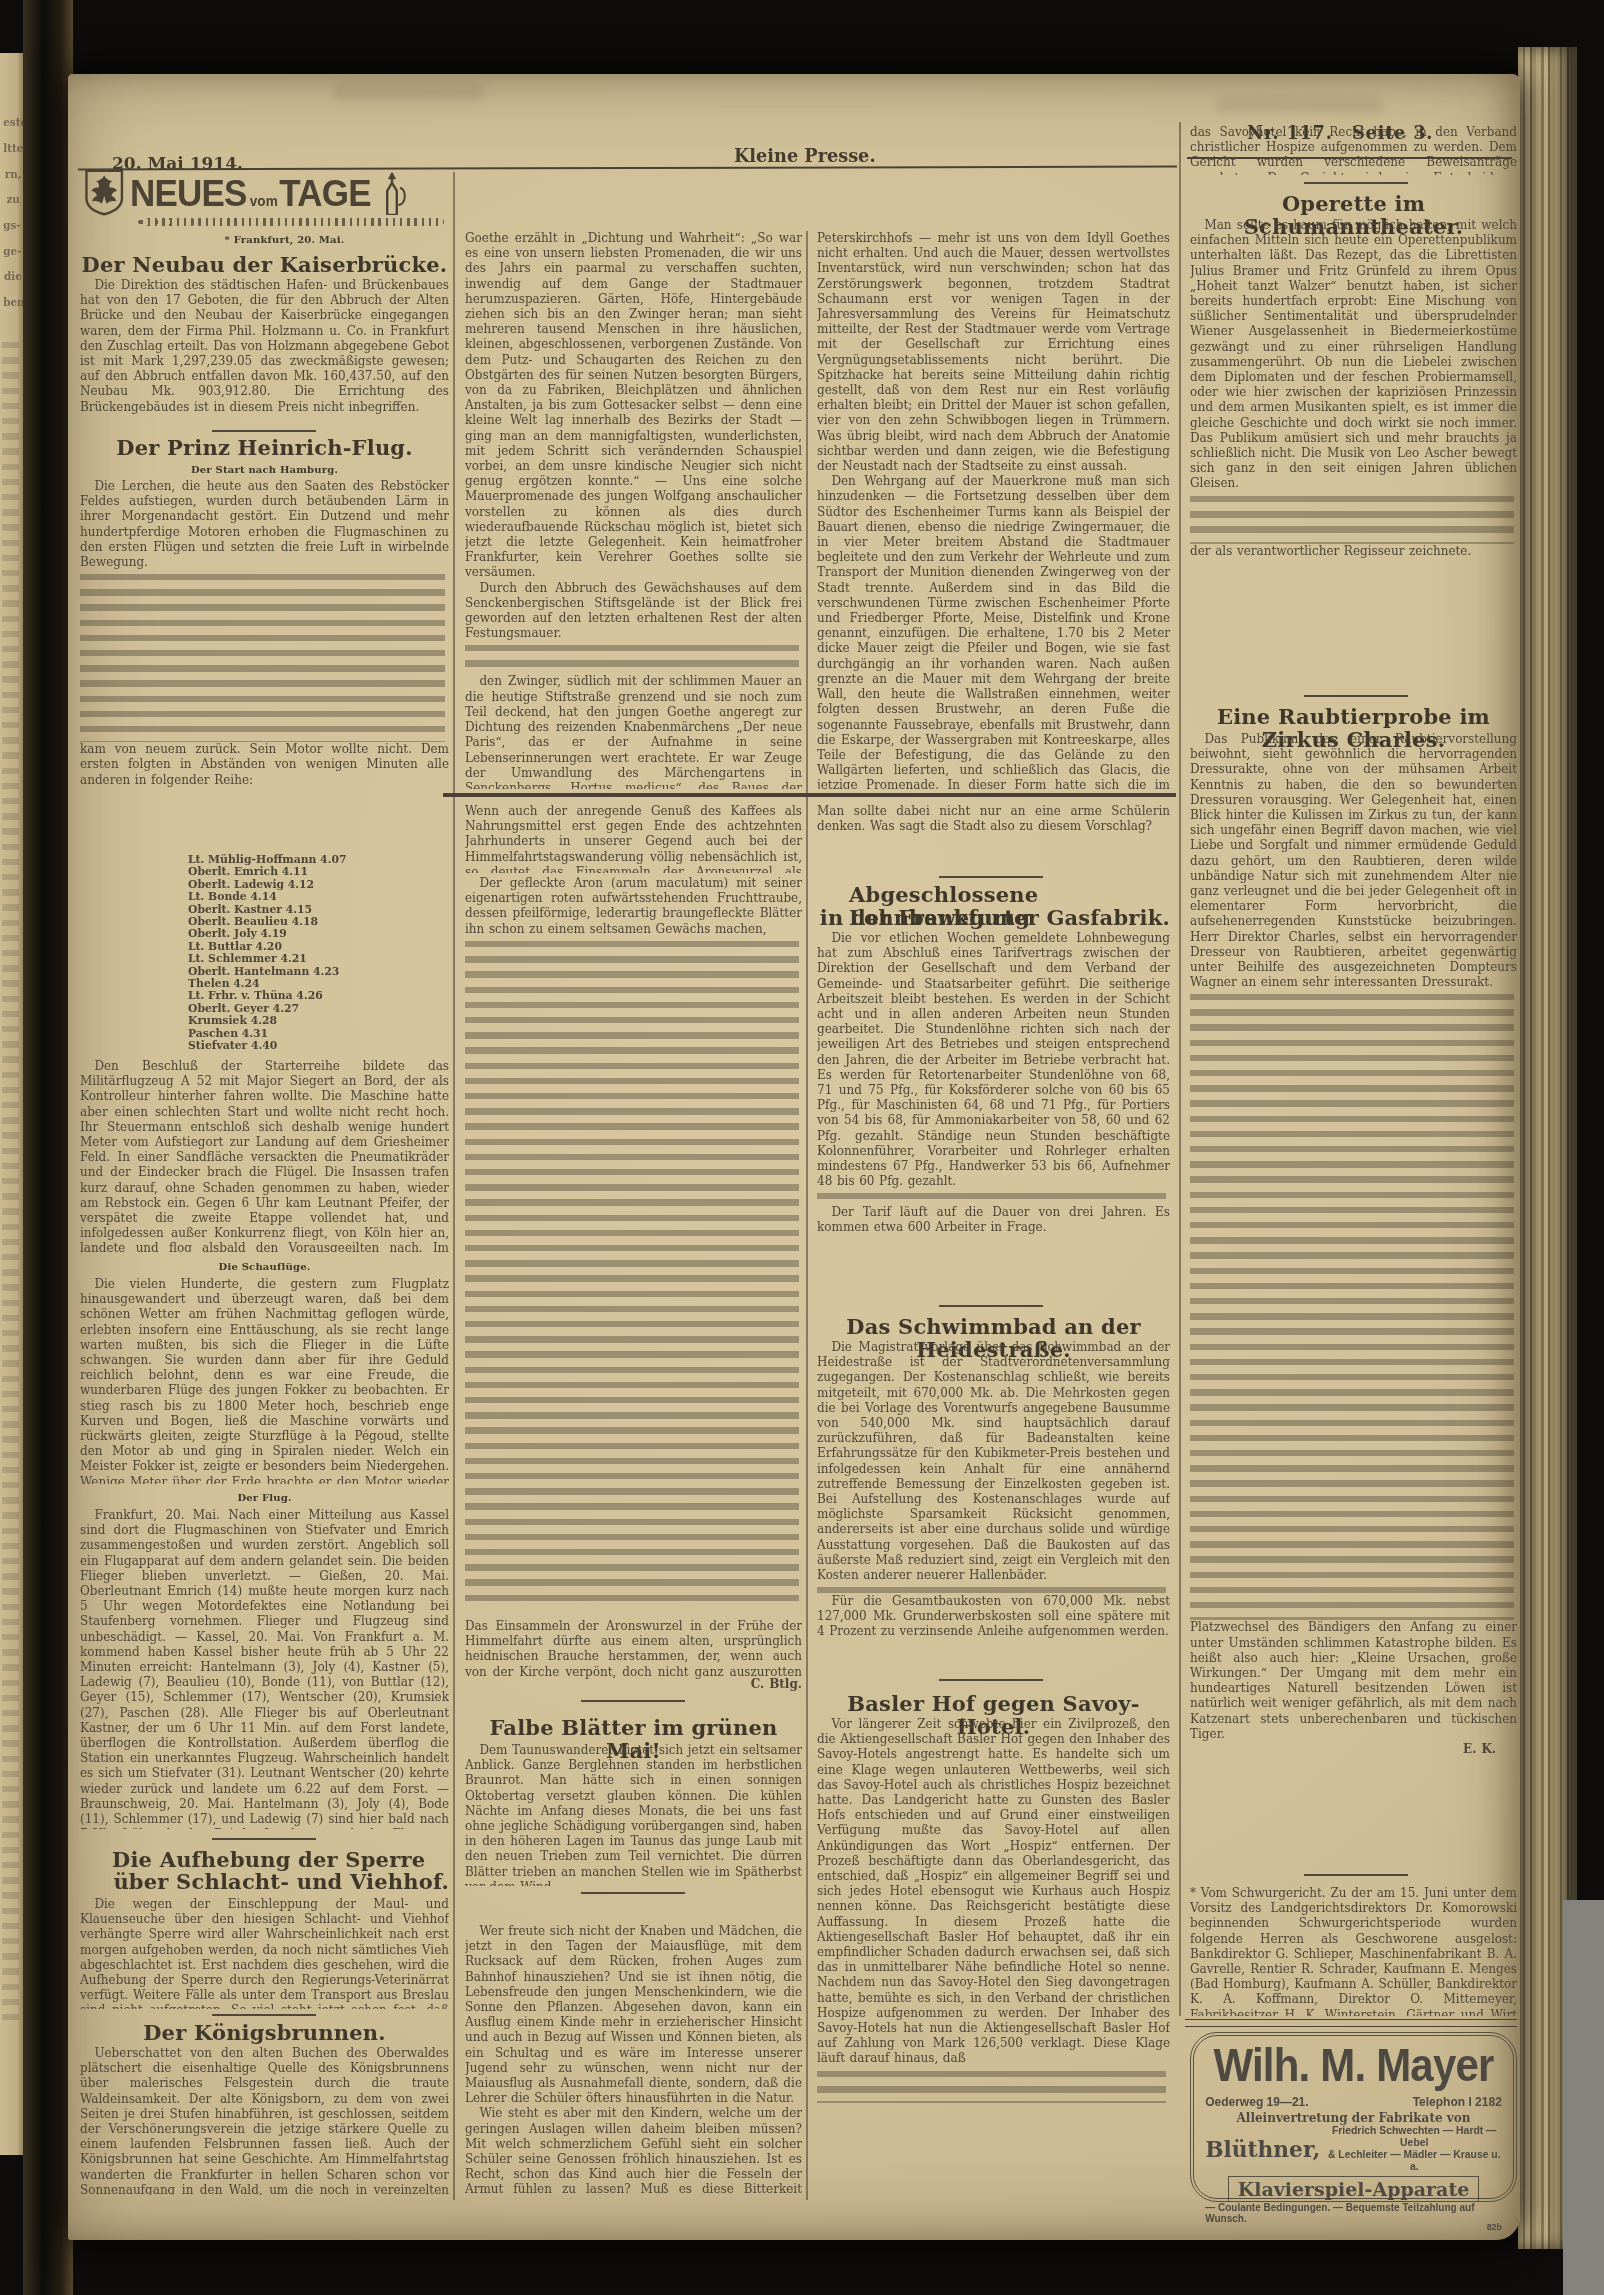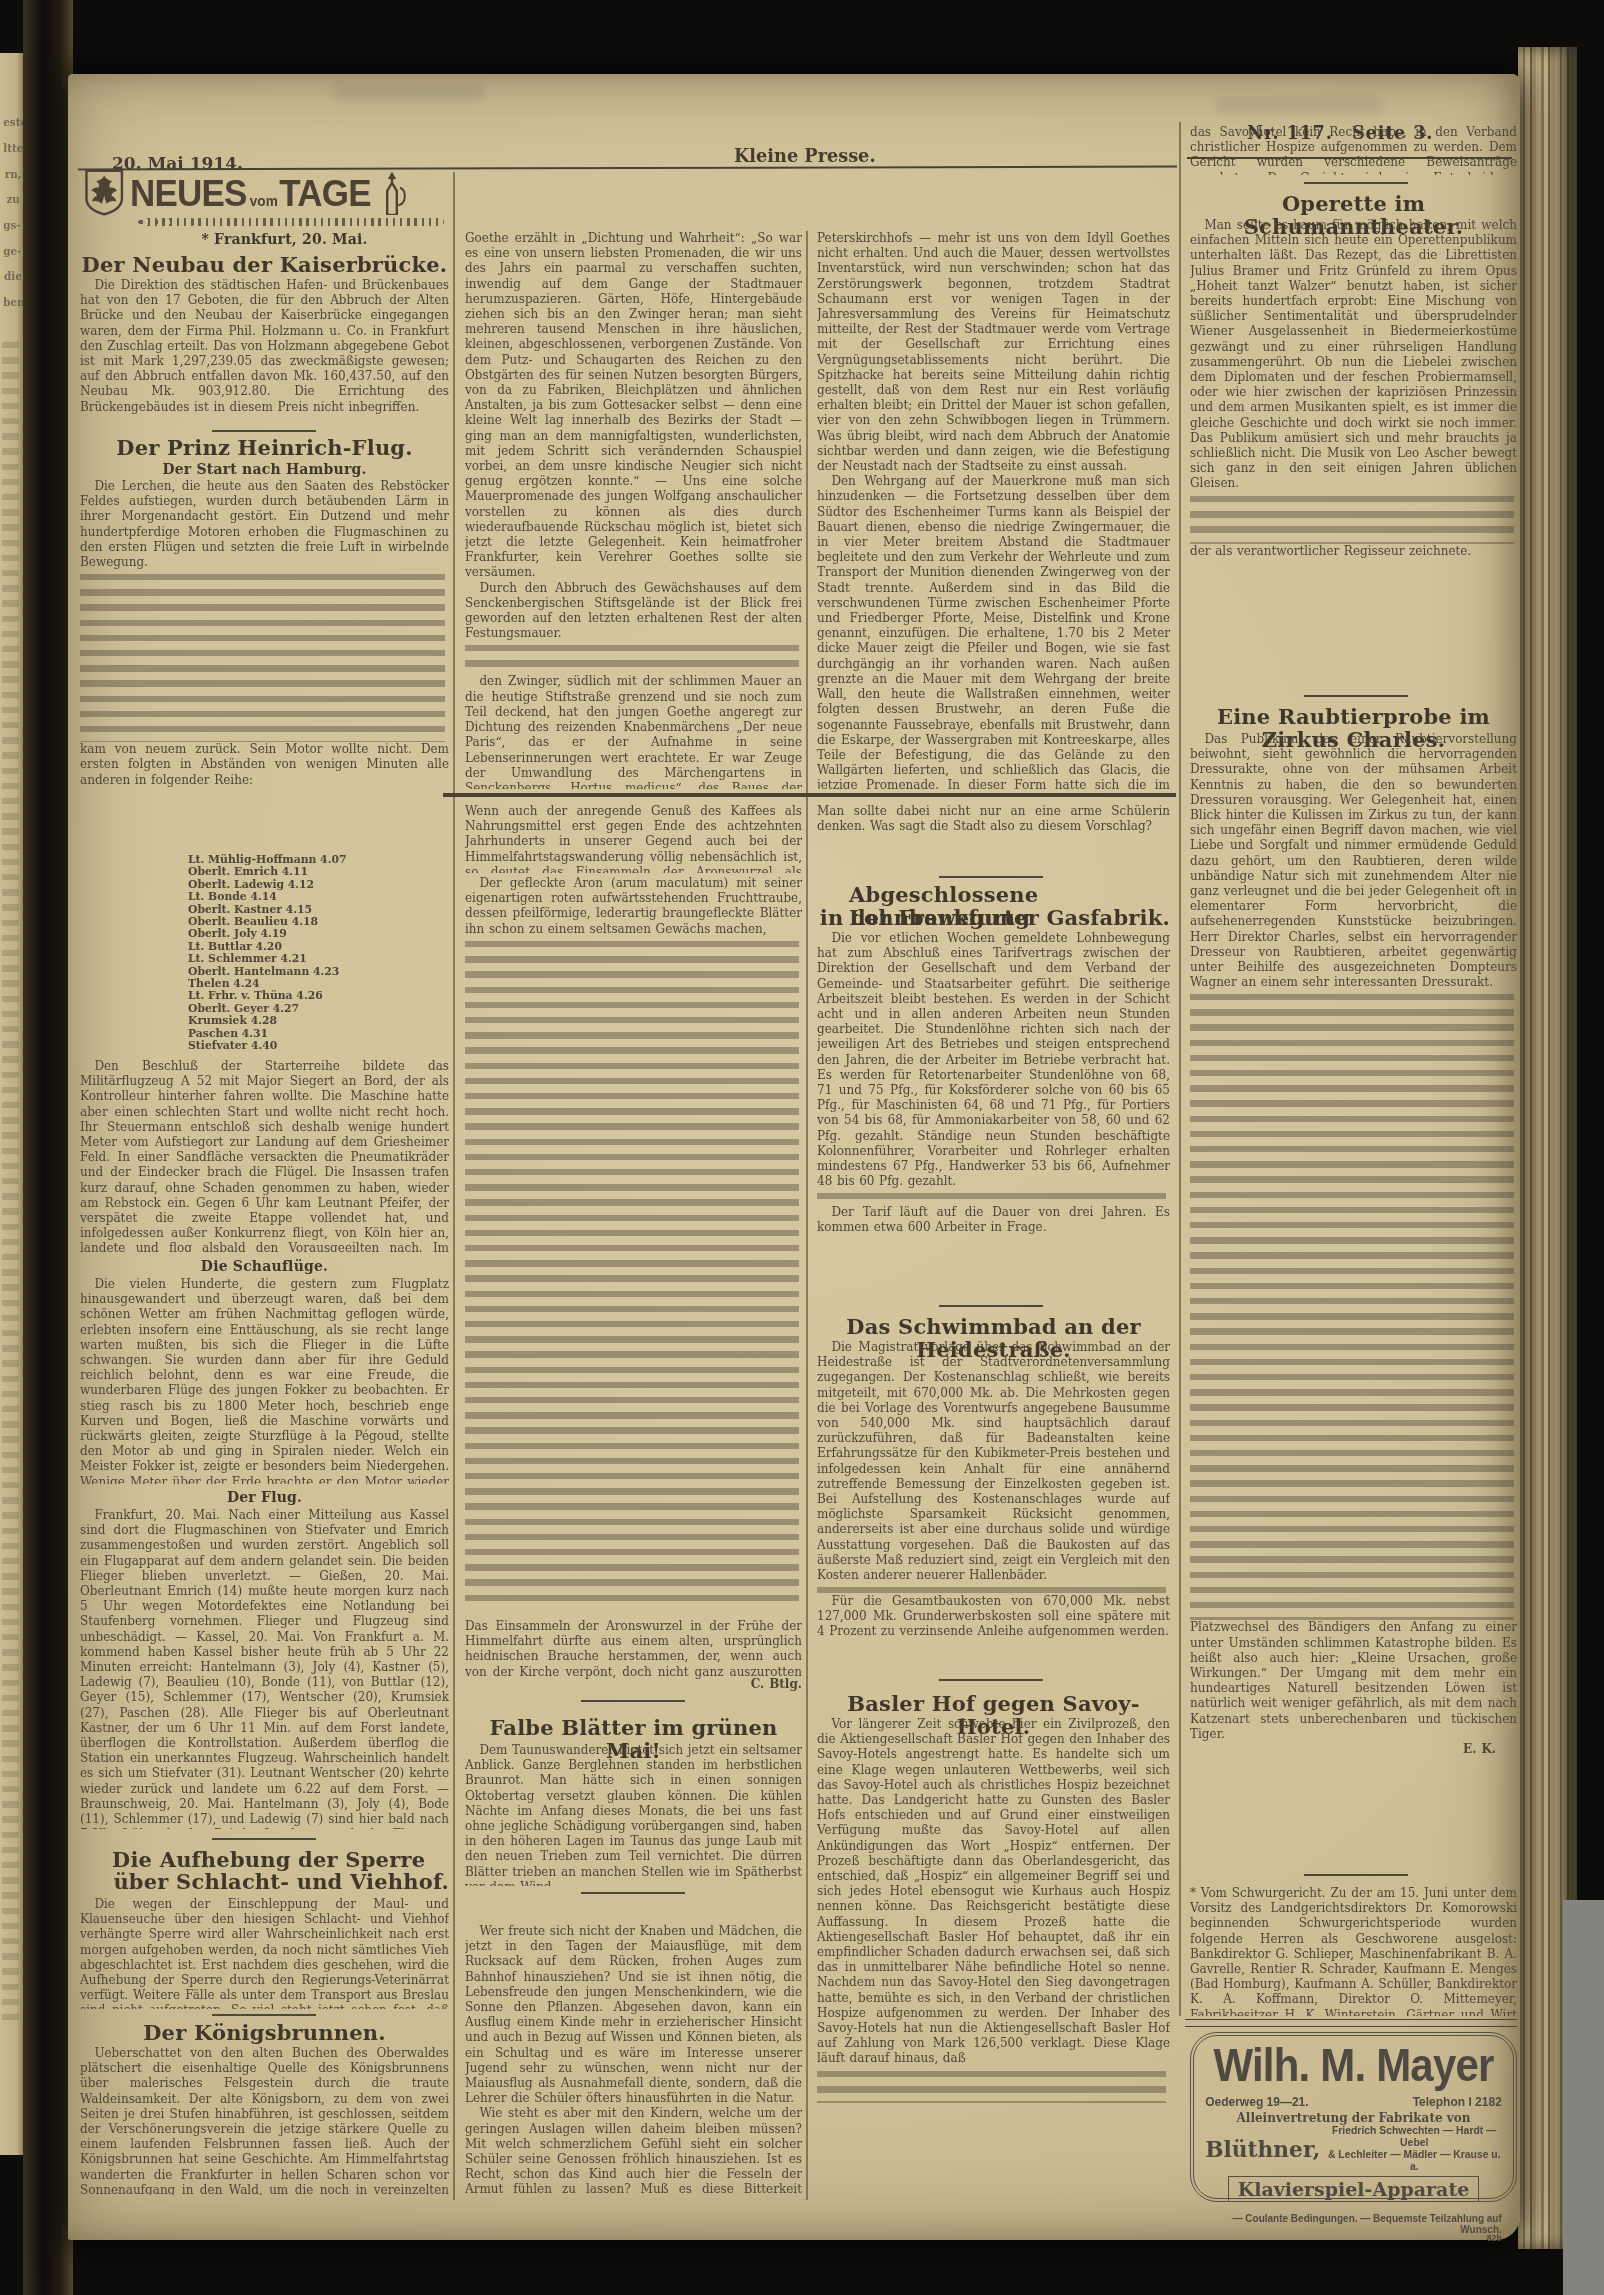--- a/index.html
+++ b/index.html
@@ -23,21 +23,21 @@
   .vrule{position:absolute;background:rgba(70,60,45,.55);width:1.6px;}
   .divider{position:absolute;height:1.6px;background:#50473a;width:104px;}
   .dblrule{position:absolute;height:5.6px;border-top:1.6px solid #4a4134;border-bottom:1.6px solid #4a4134;}
   
   .t{position:absolute;font:12px/15.2px "DejaVu Serif",serif;color:#4e4537;text-align:justify;overflow:hidden;word-spacing:0.8px;}
   .t p{margin:0;text-indent:14.4px;}
   .t .noind{text-indent:0;}
   .sig{text-align:right;font-weight:bold;padding-right:21px;}
   .hl{position:absolute;font-family:"DejaVu Serif",serif;font-weight:bold;color:#3e372a;text-align:center;letter-spacing:0.2px;overflow:hidden;}
   .h27{font-size:21px;line-height:22.5px;}
-  .h19{font-size:14px;line-height:17px;}
+  .h19{font-size:10px;line-height:17px;}
   .alignL{text-align:left;padding-left:32px;}
   .alignR{text-align:right;padding-right:24px;}
   .faux{background:repeating-linear-gradient(180deg,rgba(72,62,48,.40) 0 6.4px,rgba(0,0,0,0) 6.4px 15.2px);filter:blur(0.6px);margin-top:4px;width:99%;}
   .fauxsolo{position:absolute;background:repeating-linear-gradient(180deg,rgba(72,62,48,.40) 0 6.4px,rgba(0,0,0,0) 6.4px 15.2px);filter:blur(0.6px);}
   .plist{position:absolute;font:10.8px/12.4px "DejaVu Serif",serif;font-weight:bold;color:#4e4537;padding-left:108px;}
   .head-date{position:absolute;font:bold 17px "DejaVu Serif",serif;color:#443c2e;margin-top:37px;}
   .head-mast{position:absolute;font:bold 17.7px "DejaVu Serif",serif;color:#443c2e;}
   .head-issue{position:absolute;font:bold 17.7px "DejaVu Serif",serif;color:#3e372a;letter-spacing:0.8px;}
   
   .logo{position:absolute;left:12px;top:95px;width:369px;height:64px;}
@@ -52,21 +52,21 @@
   
   .ad{position:absolute;left:1122px;top:1958px;width:327px;height:170px;border:4px double #55503f;border-radius:27px;
     padding:4.8px 11.2px;box-sizing:border-box;color:#4e4a42;}
   .ad-name{font-family:"Liberation Sans",sans-serif;font-weight:bold;font-size:42px;letter-spacing:-0.8px;text-align:center;transform:scaleY(1.08);margin-top:1.6px;}
   .ad-row{display:flex;justify-content:space-between;font:bold 12px "Liberation Sans",sans-serif;margin-top:5px;}
   .ad-line{text-align:center;font:bold 12px "DejaVu Serif",serif;margin-top:2px;}
   .ad-brandrow{display:flex;align-items:center;justify-content:center;gap:6.4px;margin-top:0;}
   .ad-brand{font:bold 21.7px "DejaVu Serif",serif;}
   .ad-brands{font:bold 10.4px/12px "Liberation Sans",sans-serif;text-align:center;}
   .ad-product{margin:2.4px auto 0;border:1.6px solid #55503f;width:84%;text-align:center;font:bold 19px/24px "DejaVu Serif",serif;}
-  .ad-terms{text-align:right;font:bold 10px "Liberation Sans",sans-serif;margin-top:11px;}
+  .ad-terms{text-align:left;font:bold 10px "Liberation Sans",sans-serif;margin-top:0;}
   .ad-code{text-align:right;font:bold 8.8px "Liberation Sans",sans-serif;margin-top:-1.6px;}
 </style>
 </head>
 <body>
 
 <div id="stage">
 
   <div class="prevpage">
     <span class="edgefrag" style="left:3.2px;top:64px">este</span>
     <span class="edgefrag" style="left:3.2px;top:90px">ltte</span>

